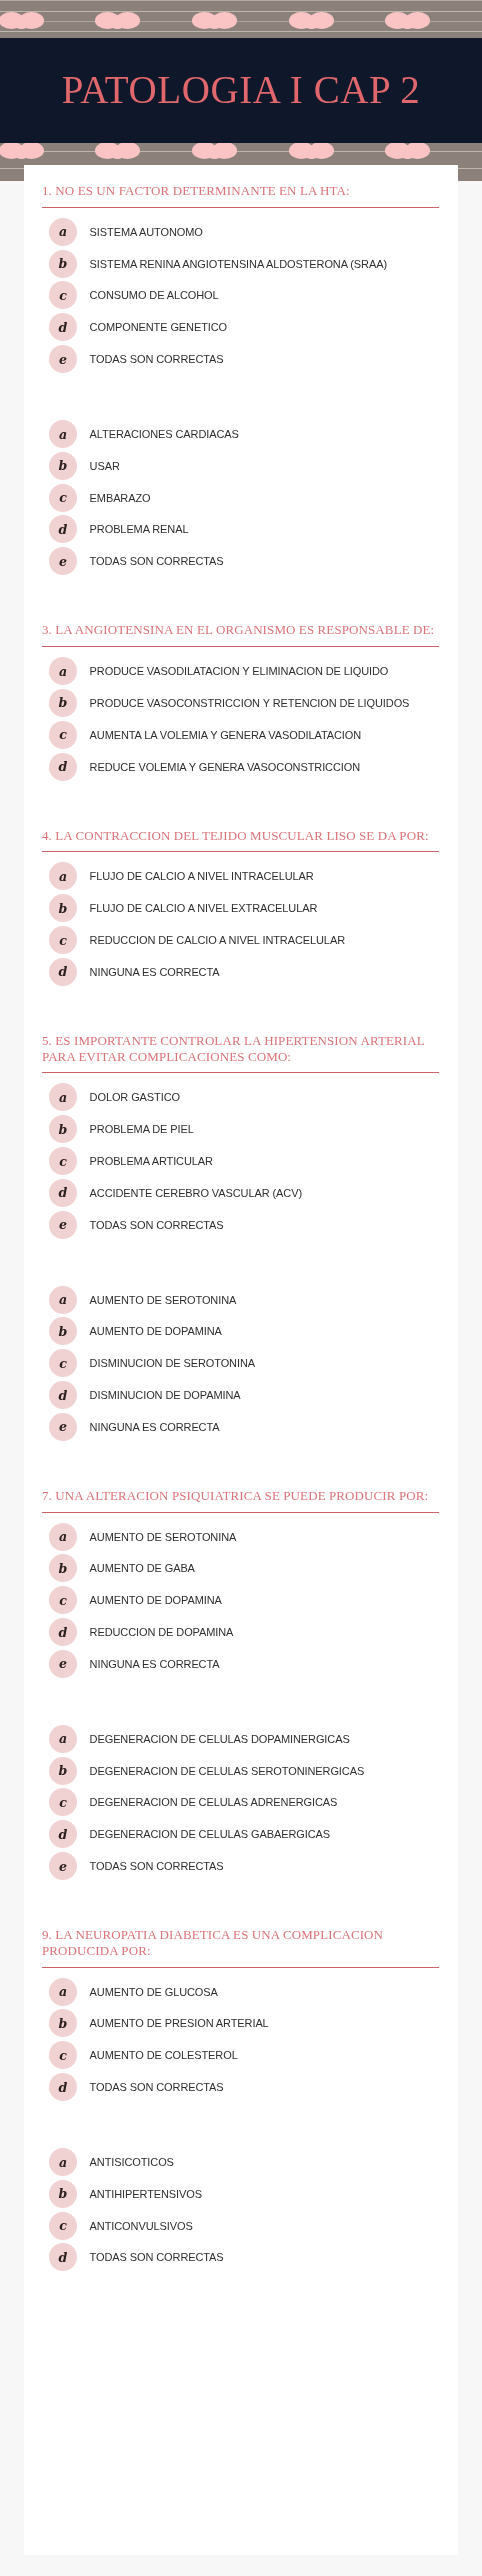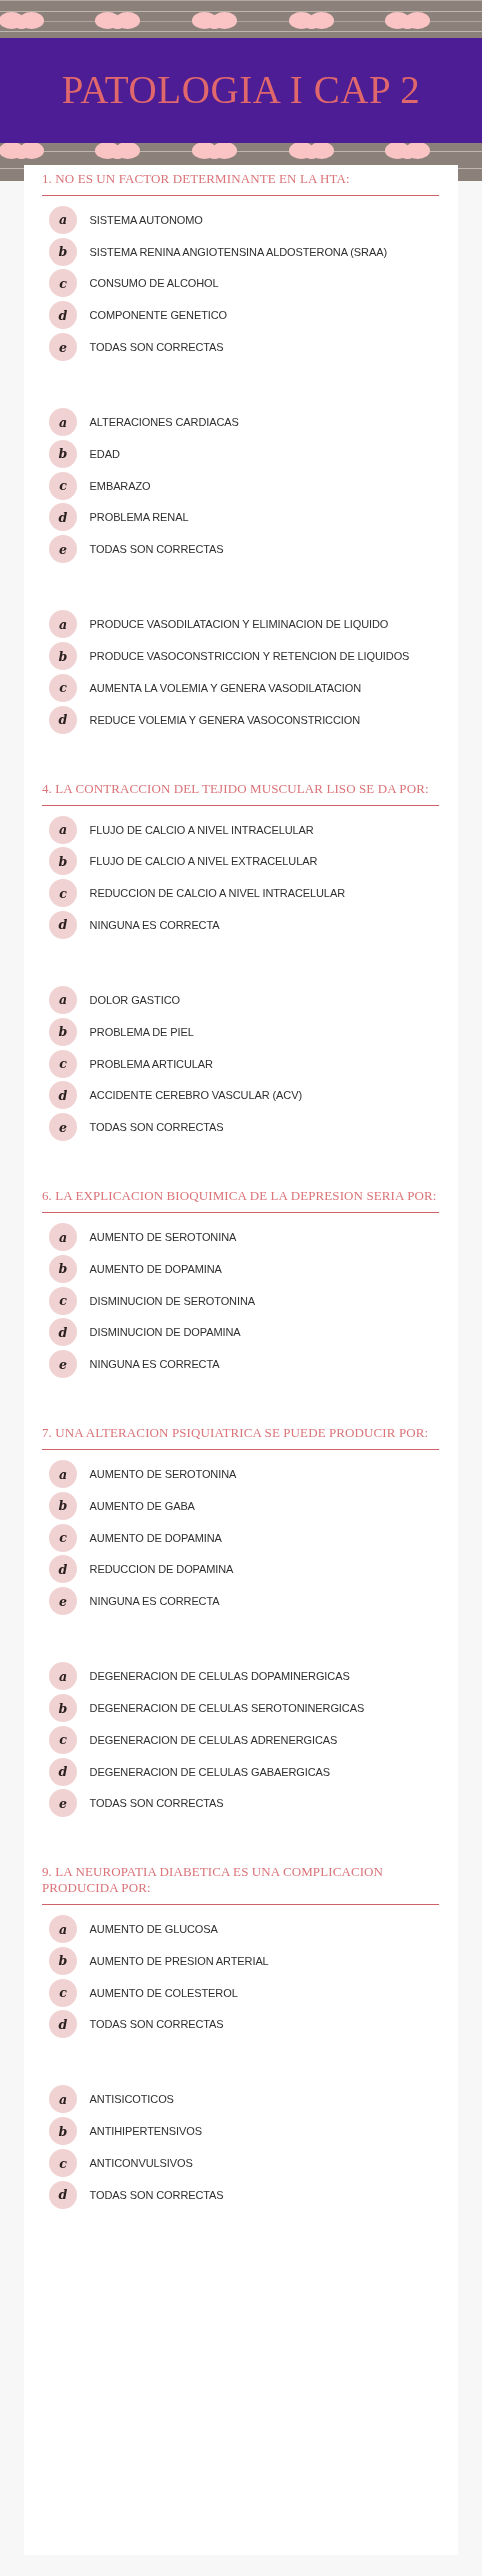--- a/index.html
+++ b/index.html
@@ -32,35 +32,35 @@
     background: #fac4c4; border-radius: 50%;
   }
   .heart::before { left: 0; }
   .heart::after { left: 20px; }
   .heart .tip {
     position: absolute; left: 16.3px; top: 7.5px; width: 12.6px; height: 8.8px;
     background: #fac4c4; border-radius: 0 0 50% 50%;
   }
   .title-area {
     position: absolute; left: 0; top: 38px; width: 482px; height: 105px;
-    background: #4c1d95;
+    background: #0f172a;
     display: flex; align-items: center; justify-content: center;
   }
   .page-title {
     font-family: "Liberation Serif", serif;
     font-size: 39px;
     font-weight: normal;
     color: #e0686c;
     letter-spacing: 0.6px;
     margin-top: -1.3px;
   }
   .card {
     position: absolute; left: 24px; top: 165px; width: 434px; height: 2390px;
     background: #ffffff;
-    padding: 6px 19px 0 18px;
+    padding: 18px 19px 0 18px;
   }
   .question { margin-bottom: 47px; }
   .q-title {
     font-family: "Liberation Serif", serif;
     font-size: 13px;
     line-height: 15.7px;
     font-weight: normal;
     color: #db7378;
     padding-bottom: 8.2px;
     border-bottom: 0.9px solid #cf6068;
@@ -171,38 +171,39 @@
   </div>
 
   <div class="question">
     <div class="options">
       <div class="option">
           <span class="letter">a</span>
           <span class="opt-text">ALTERACIONES CARDIACAS</span>
         </div>
       <div class="option">
           <span class="letter">b</span>
-          <span class="opt-text">EDAD</span>
+          <span class="opt-text">USAR</span>
         </div>
       <div class="option">
           <span class="letter">c</span>
           <span class="opt-text">EMBARAZO</span>
         </div>
       <div class="option">
           <span class="letter">d</span>
           <span class="opt-text">PROBLEMA RENAL</span>
         </div>
       <div class="option">
           <span class="letter">e</span>
           <span class="opt-text">TODAS SON CORRECTAS</span>
         </div>
     </div>
   </div>
 
   <div class="question">
+    <h2 class="q-title">3. LA ANGIOTENSINA EN EL ORGANISMO ES RESPONSABLE DE:</h2>
     <div class="options">
       <div class="option">
           <span class="letter">a</span>
           <span class="opt-text">PRODUCE VASODILATACION Y ELIMINACION DE LIQUIDO</span>
         </div>
       <div class="option">
           <span class="letter">b</span>
           <span class="opt-text">PRODUCE VASOCONSTRICCION Y RETENCION DE LIQUIDOS</span>
         </div>
       <div class="option">
@@ -232,20 +233,21 @@
           <span class="opt-text">REDUCCION DE CALCIO A NIVEL INTRACELULAR</span>
         </div>
       <div class="option">
           <span class="letter">d</span>
           <span class="opt-text">NINGUNA ES CORRECTA</span>
         </div>
     </div>
   </div>
 
   <div class="question">
+    <h2 class="q-title">5. ES IMPORTANTE CONTROLAR LA HIPERTENSION ARTERIAL PARA EVITAR COMPLICACIONES COMO:</h2>
     <div class="options">
       <div class="option">
           <span class="letter">a</span>
           <span class="opt-text">DOLOR GASTICO</span>
         </div>
       <div class="option">
           <span class="letter">b</span>
           <span class="opt-text">PROBLEMA DE PIEL</span>
         </div>
       <div class="option">
@@ -257,21 +259,20 @@
           <span class="opt-text">ACCIDENTE CEREBRO VASCULAR (ACV)</span>
         </div>
       <div class="option">
           <span class="letter">e</span>
           <span class="opt-text">TODAS SON CORRECTAS</span>
         </div>
     </div>
   </div>
 
   <div class="question">
-    <h2 class="q-title">6. LA EXPLICACION BIOQUIMICA DE LA DEPRESION SERIA POR:</h2>
     <div class="options">
       <div class="option">
           <span class="letter">a</span>
           <span class="opt-text">AUMENTO DE SEROTONINA</span>
         </div>
       <div class="option">
           <span class="letter">b</span>
           <span class="opt-text">AUMENTO DE DOPAMINA</span>
         </div>
       <div class="option">

